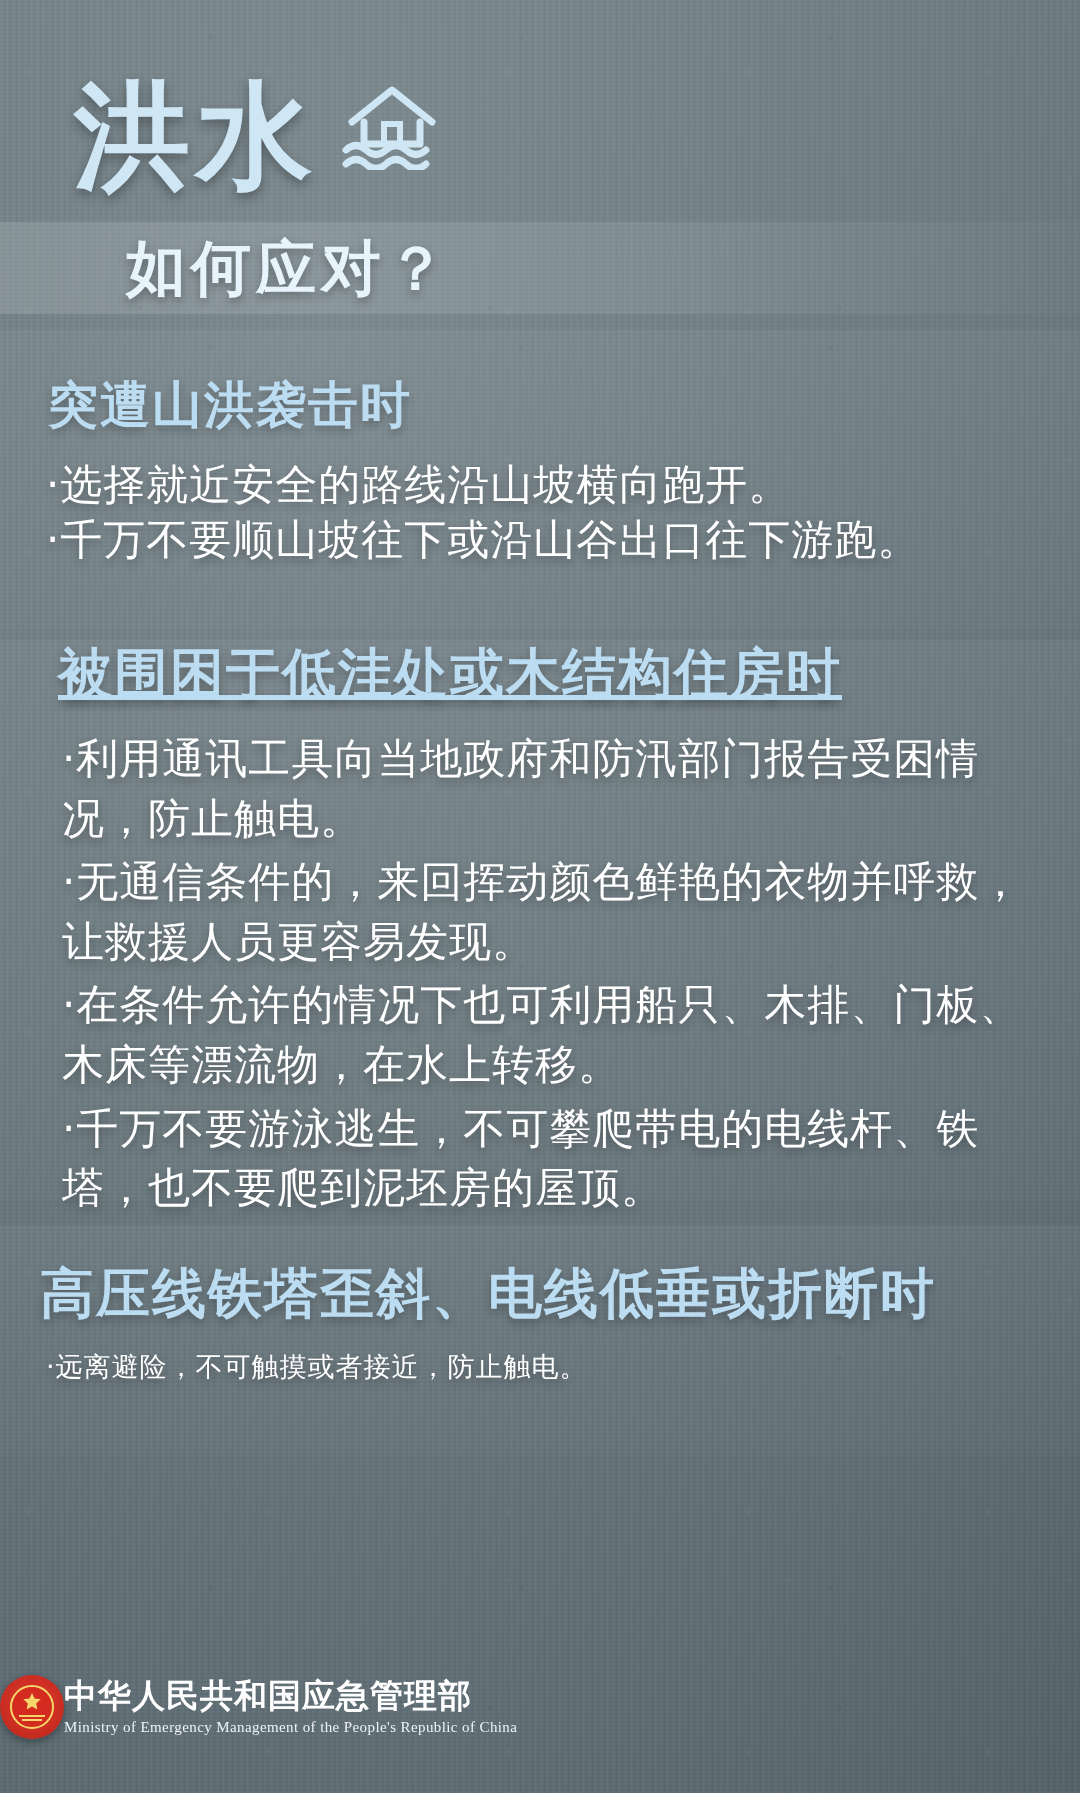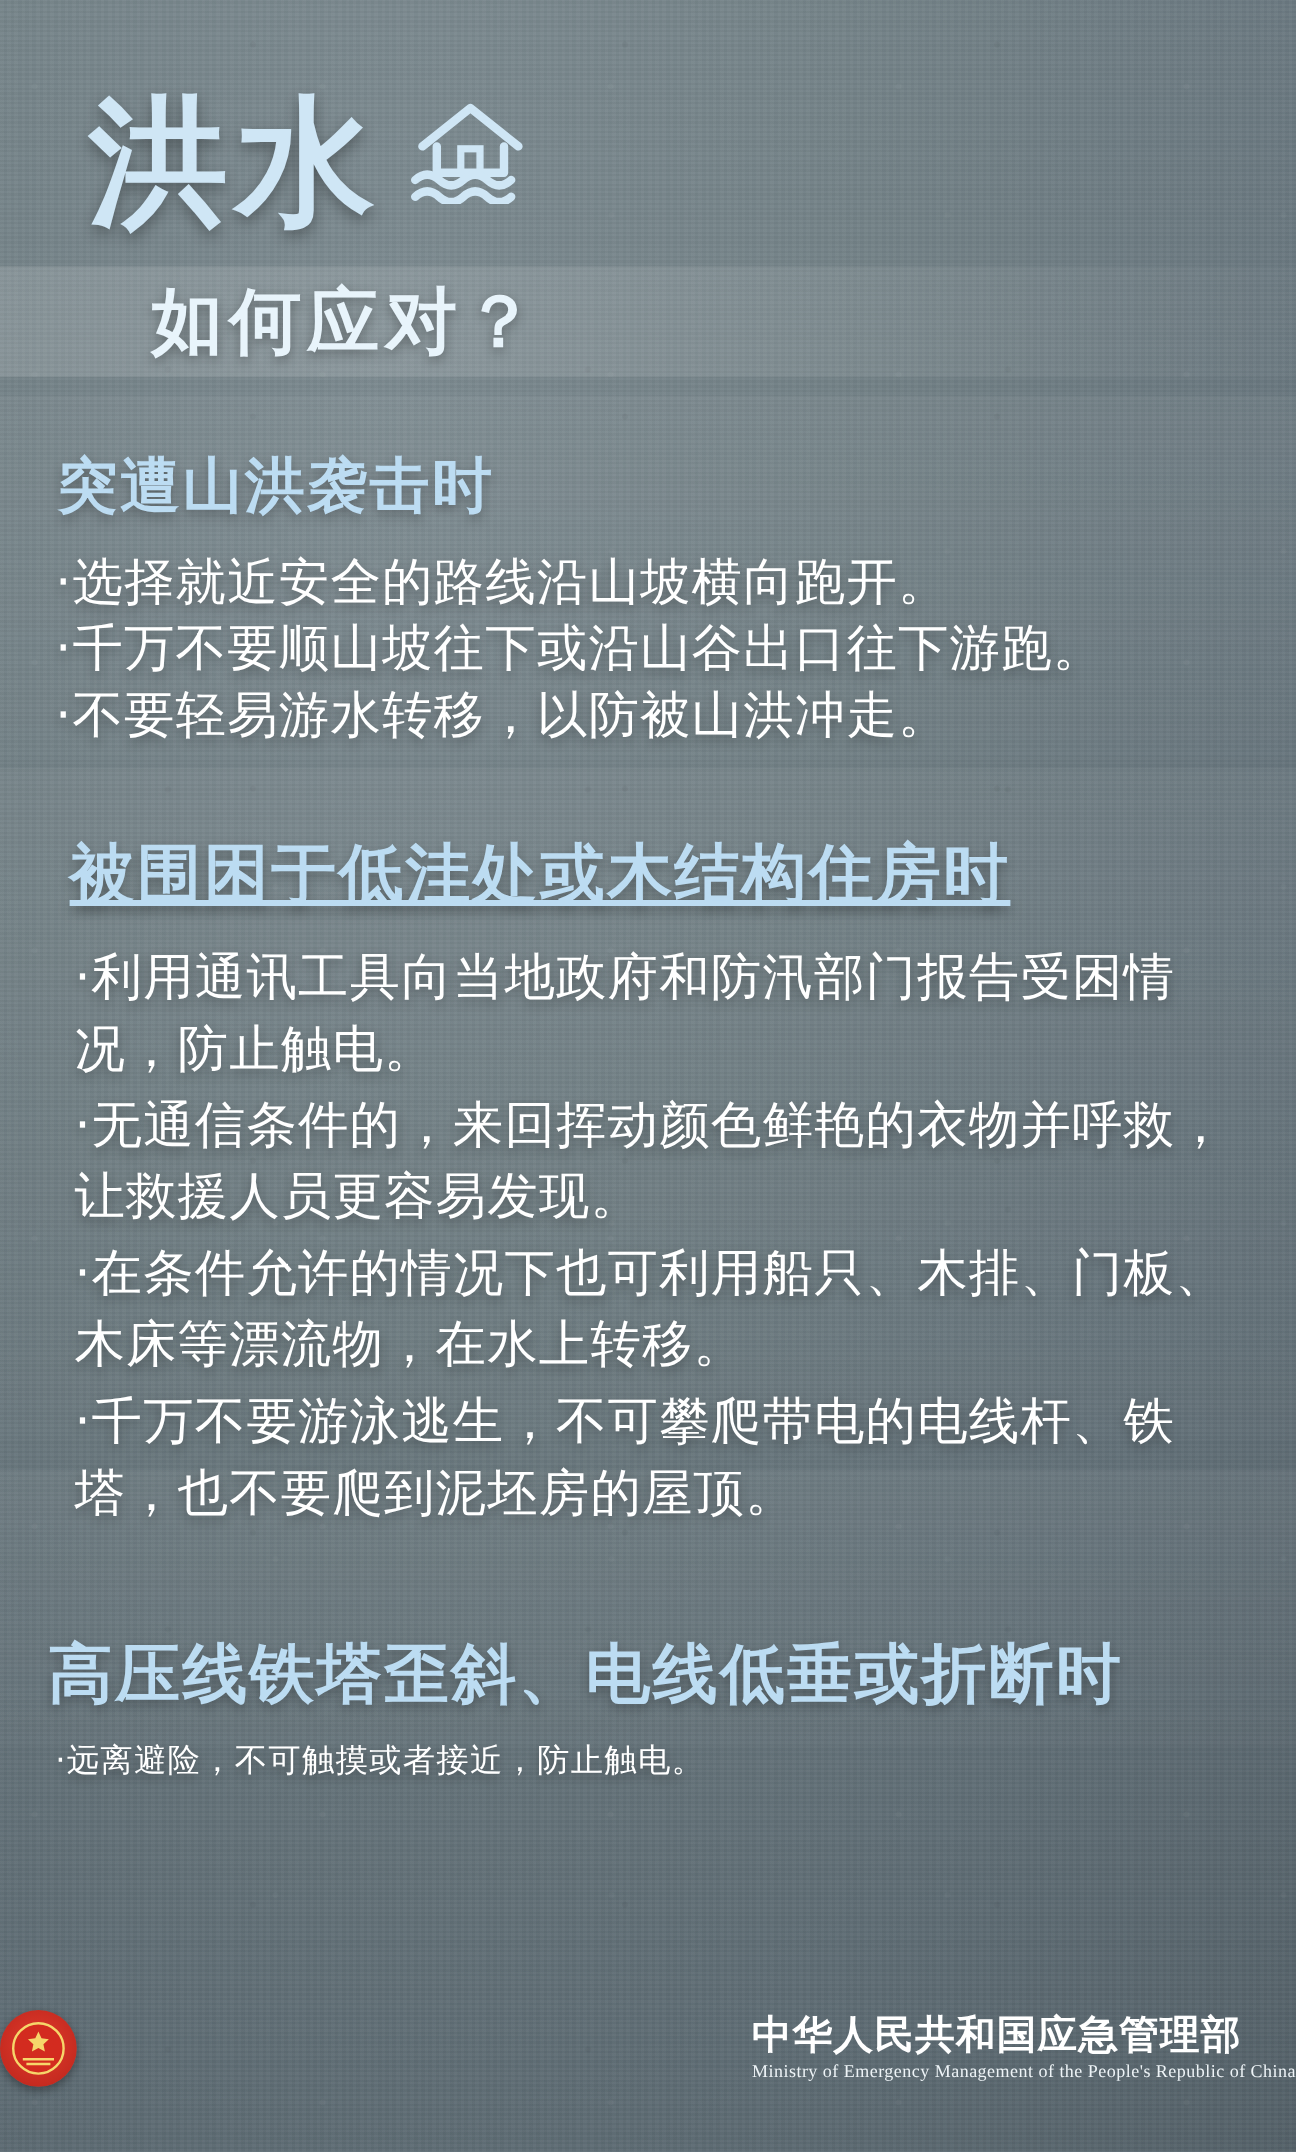--- a/index.html
+++ b/index.html
@@ -95,21 +95,21 @@
     letter-spacing: 5px;
     color: #e8f4fb;
     line-height: 92px;
     text-shadow: 0 4px 10px rgba(0,0,0,0.3);
   }
 
   
   .section { padding: 0 40px; }
   .sec-1 { margin-top: 58px; }
   .sec-2 { margin-top: 70px; }
-  .sec-3 { margin-top: 86px; }
+  .sec-3 { margin-top: 40px; }
 
   .sec-head {
     font-family: "DejaVu Sans", sans-serif;
     font-weight: bold;
     color: #bcdcf2;
     letter-spacing: 2px;
     text-shadow: 0 4px 10px rgba(0,0,0,0.28);
   }
   .sec-1 .sec-head { font-size: 50px; padding-left: 8px; }
   .sec-2 .sec-head { font-size: 54px; padding-left: 18px; text-decoration: underline; }
@@ -132,21 +132,21 @@
   .sec-3 .bullet { font-size: 27px; line-height: 1.34; padding-left: 6px; }
 
   
   .footer {
     position: absolute;
     left: 0;
     right: 0;
     bottom: 54px;
     display: flex;
     align-items: center;
-    justify-content: space-between;
+    justify-content: flex-start;
     z-index: 4;
   }
   .emblem {
     width: 64px;
     height: 64px;
     border-radius: 50%;
     background: radial-gradient(circle at 50% 45%, #e23b2e 0%, #c62b20 70%, #a81f16 100%);
     display: flex;
     align-items: center;
     justify-content: center;
@@ -194,21 +194,20 @@
     <div class="subtitle-wrap">
       <div class="subtitle-bg"></div>
       <div class="subtitle">如何应对？</div>
     </div>
 
     <div class="section sec-1">
       <div class="sec-head">突遭山洪袭击时</div>
       <ul class="bullets">
         <li class="bullet">·选择就近安全的路线沿山坡横向跑开。</li>
         <li class="bullet">·千万不要顺山坡往下或沿山谷出口往下游跑。</li>
-        <li class="bullet">·不要轻易游水转移，以防被山洪冲走。</li>
       </ul>
     </div>
 
     <div class="section sec-2">
       <div class="sec-head">被围困于低洼处或木结构住房时</div>
       <ul class="bullets">
         <li class="bullet">·利用通讯工具向当地政府和防汛部门报告受困情况，防止触电。</li>
         <li class="bullet">·无通信条件的，来回挥动颜色鲜艳的衣物并呼救，让救援人员更容易发现。</li>
         <li class="bullet">·在条件允许的情况下也可利用船只、木排、门板、木床等漂流物，在水上转移。</li>
         <li class="bullet">·千万不要游泳逃生，不可攀爬带电的电线杆、铁塔，也不要爬到泥坯房的屋顶。</li>

